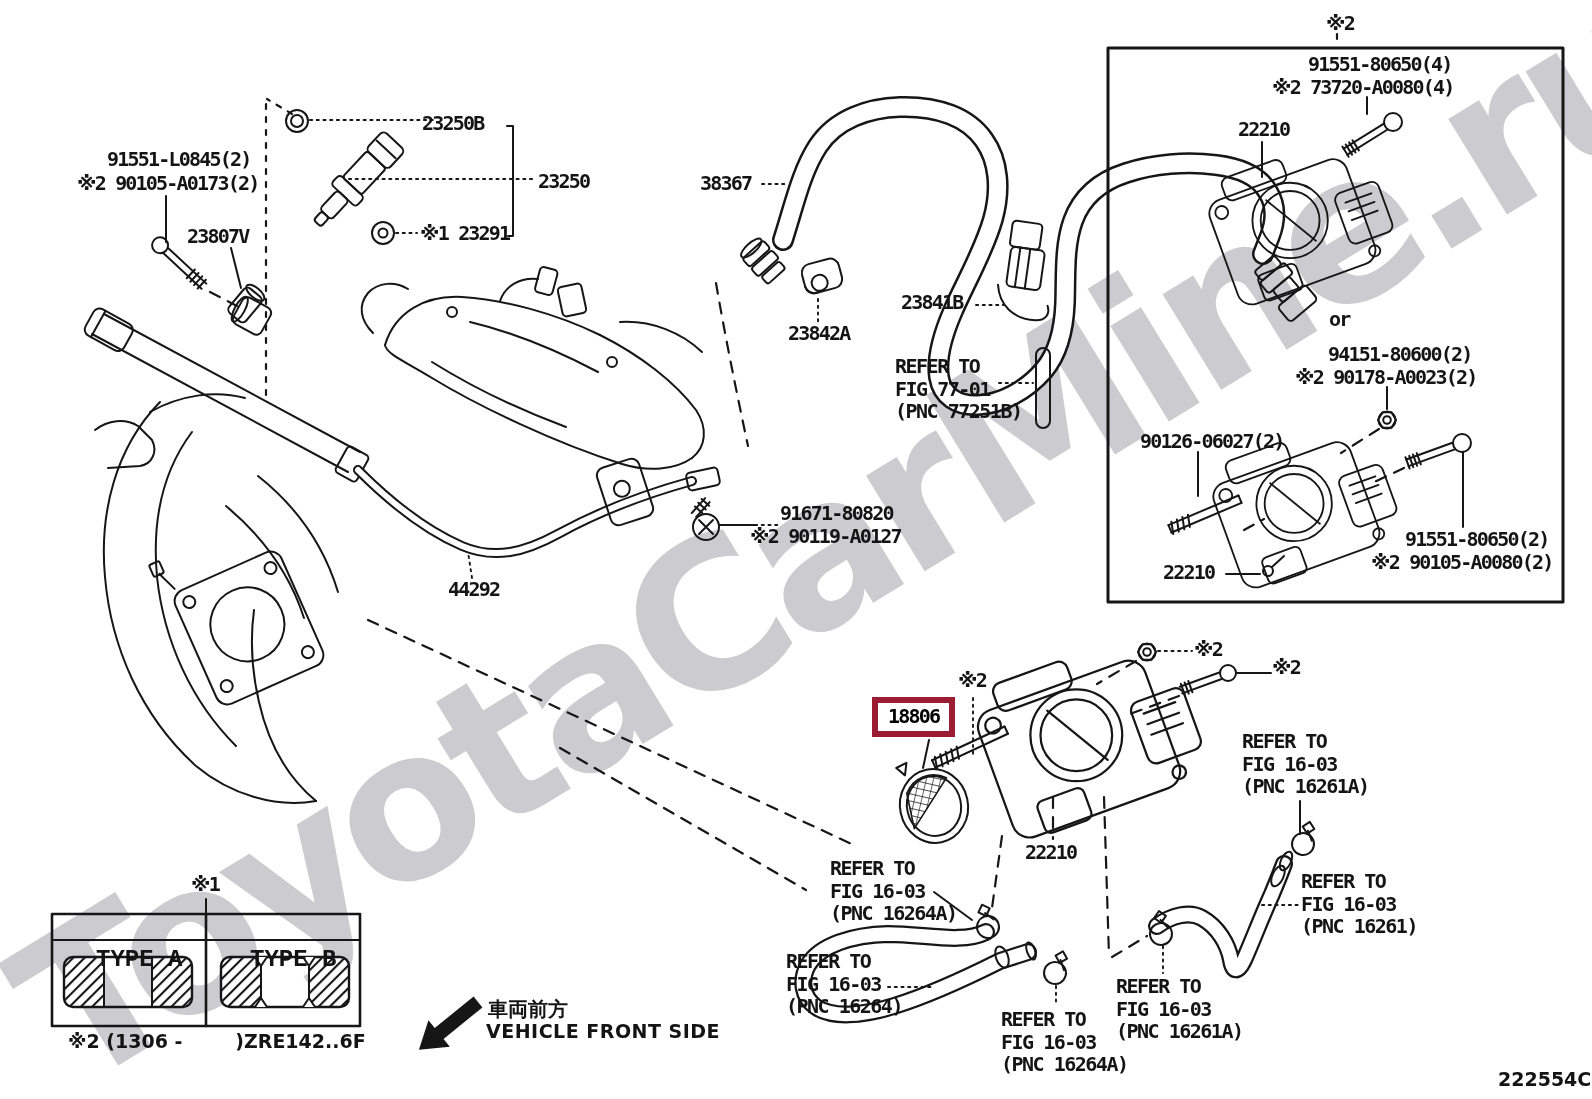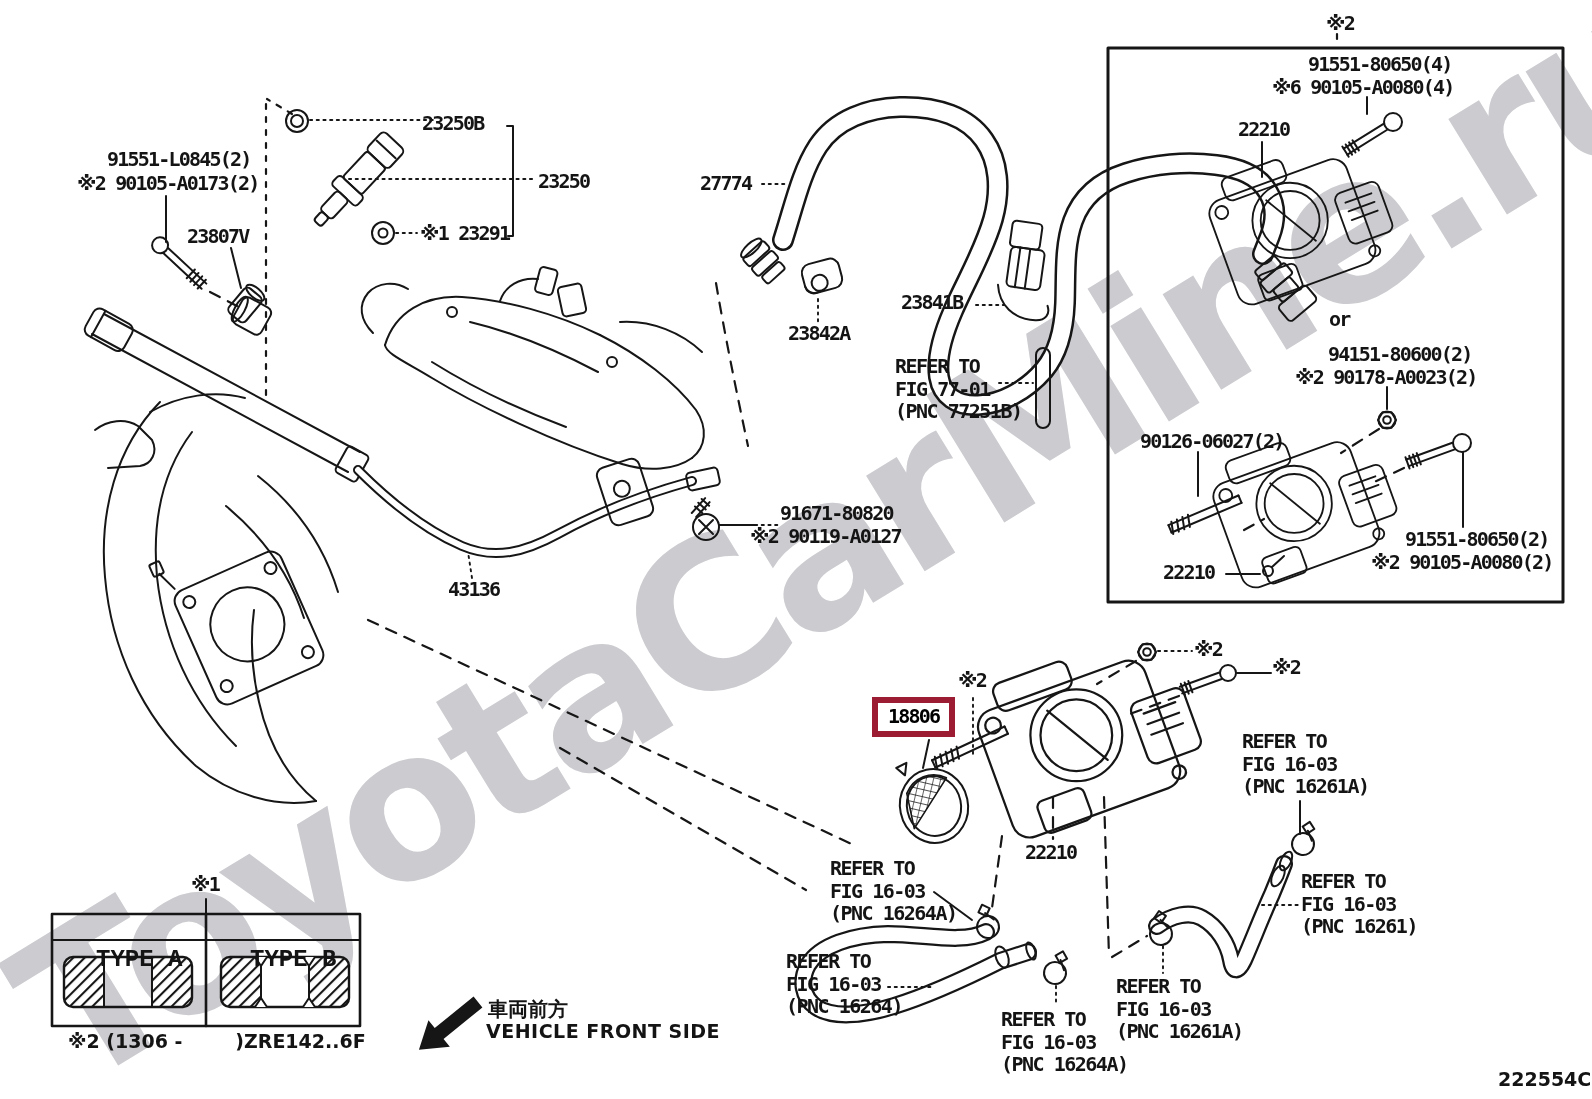--- a/index.html
+++ b/index.html
@@ -372,35 +372,35 @@
     </g>
   </g>
 </svg>
 
 <div class="lbl pn" style="left:107px;top:148px">91551-L0845(2)</div>
 <div class="lbl pn" style="left:77px;top:172px">※2 90105-A0173(2)</div>
 <div class="lbl pn" style="left:187px;top:225px">23807V</div>
 <div class="lbl pn" style="left:422px;top:112px">23250B</div>
 <div class="lbl pn" style="left:538px;top:170px">23250</div>
 <div class="lbl pn" style="left:420px;top:222px">※1 23291</div>
-<div class="lbl pn" style="left:700px;top:172px">27774</div>
+<div class="lbl pn" style="left:700px;top:172px">38367</div>
 <div class="lbl pn" style="left:788px;top:322px">23842A</div>
 <div class="lbl pn" style="left:901px;top:291px">23841B</div>
 <div class="lbl refer" style="left:895px;top:355px">
   <div>REFER TO</div>
   <div>FIG 77-01</div>
   <div>(PNC 77251B)</div>
 </div>
 <div class="lbl pn" style="left:780px;top:502px">91671-80820</div>
 <div class="lbl pn" style="left:750px;top:525px">※2 90119-A0127</div>
-<div class="lbl pn" style="left:448px;top:578px">43136</div>
+<div class="lbl pn" style="left:448px;top:578px">44292</div>
 
 <div class="lbl pn" style="left:1326px;top:12px">※2</div>
 <div class="lbl pn" style="left:1308px;top:53px">91551-80650(4)</div>
-<div class="lbl pn" style="left:1272px;top:76px">※6 90105-A0080(4)</div>
+<div class="lbl pn" style="left:1272px;top:76px">※2 73720-A0080(4)</div>
 <div class="lbl pn" style="left:1238px;top:118px">22210</div>
 <div class="lbl pn" style="left:1329px;top:308px">or</div>
 <div class="lbl pn" style="left:1328px;top:343px">94151-80600(2)</div>
 <div class="lbl pn" style="left:1295px;top:366px">※2 90178-A0023(2)</div>
 <div class="lbl pn" style="left:1140px;top:430px">90126-06027(2)</div>
 <div class="lbl pn" style="left:1405px;top:528px">91551-80650(2)</div>
 <div class="lbl pn" style="left:1371px;top:551px">※2 90105-A0080(2)</div>
 <div class="lbl pn" style="left:1163px;top:561px">22210</div>
 
 <div class="lbl pn" style="left:1194px;top:638px">※2</div>

